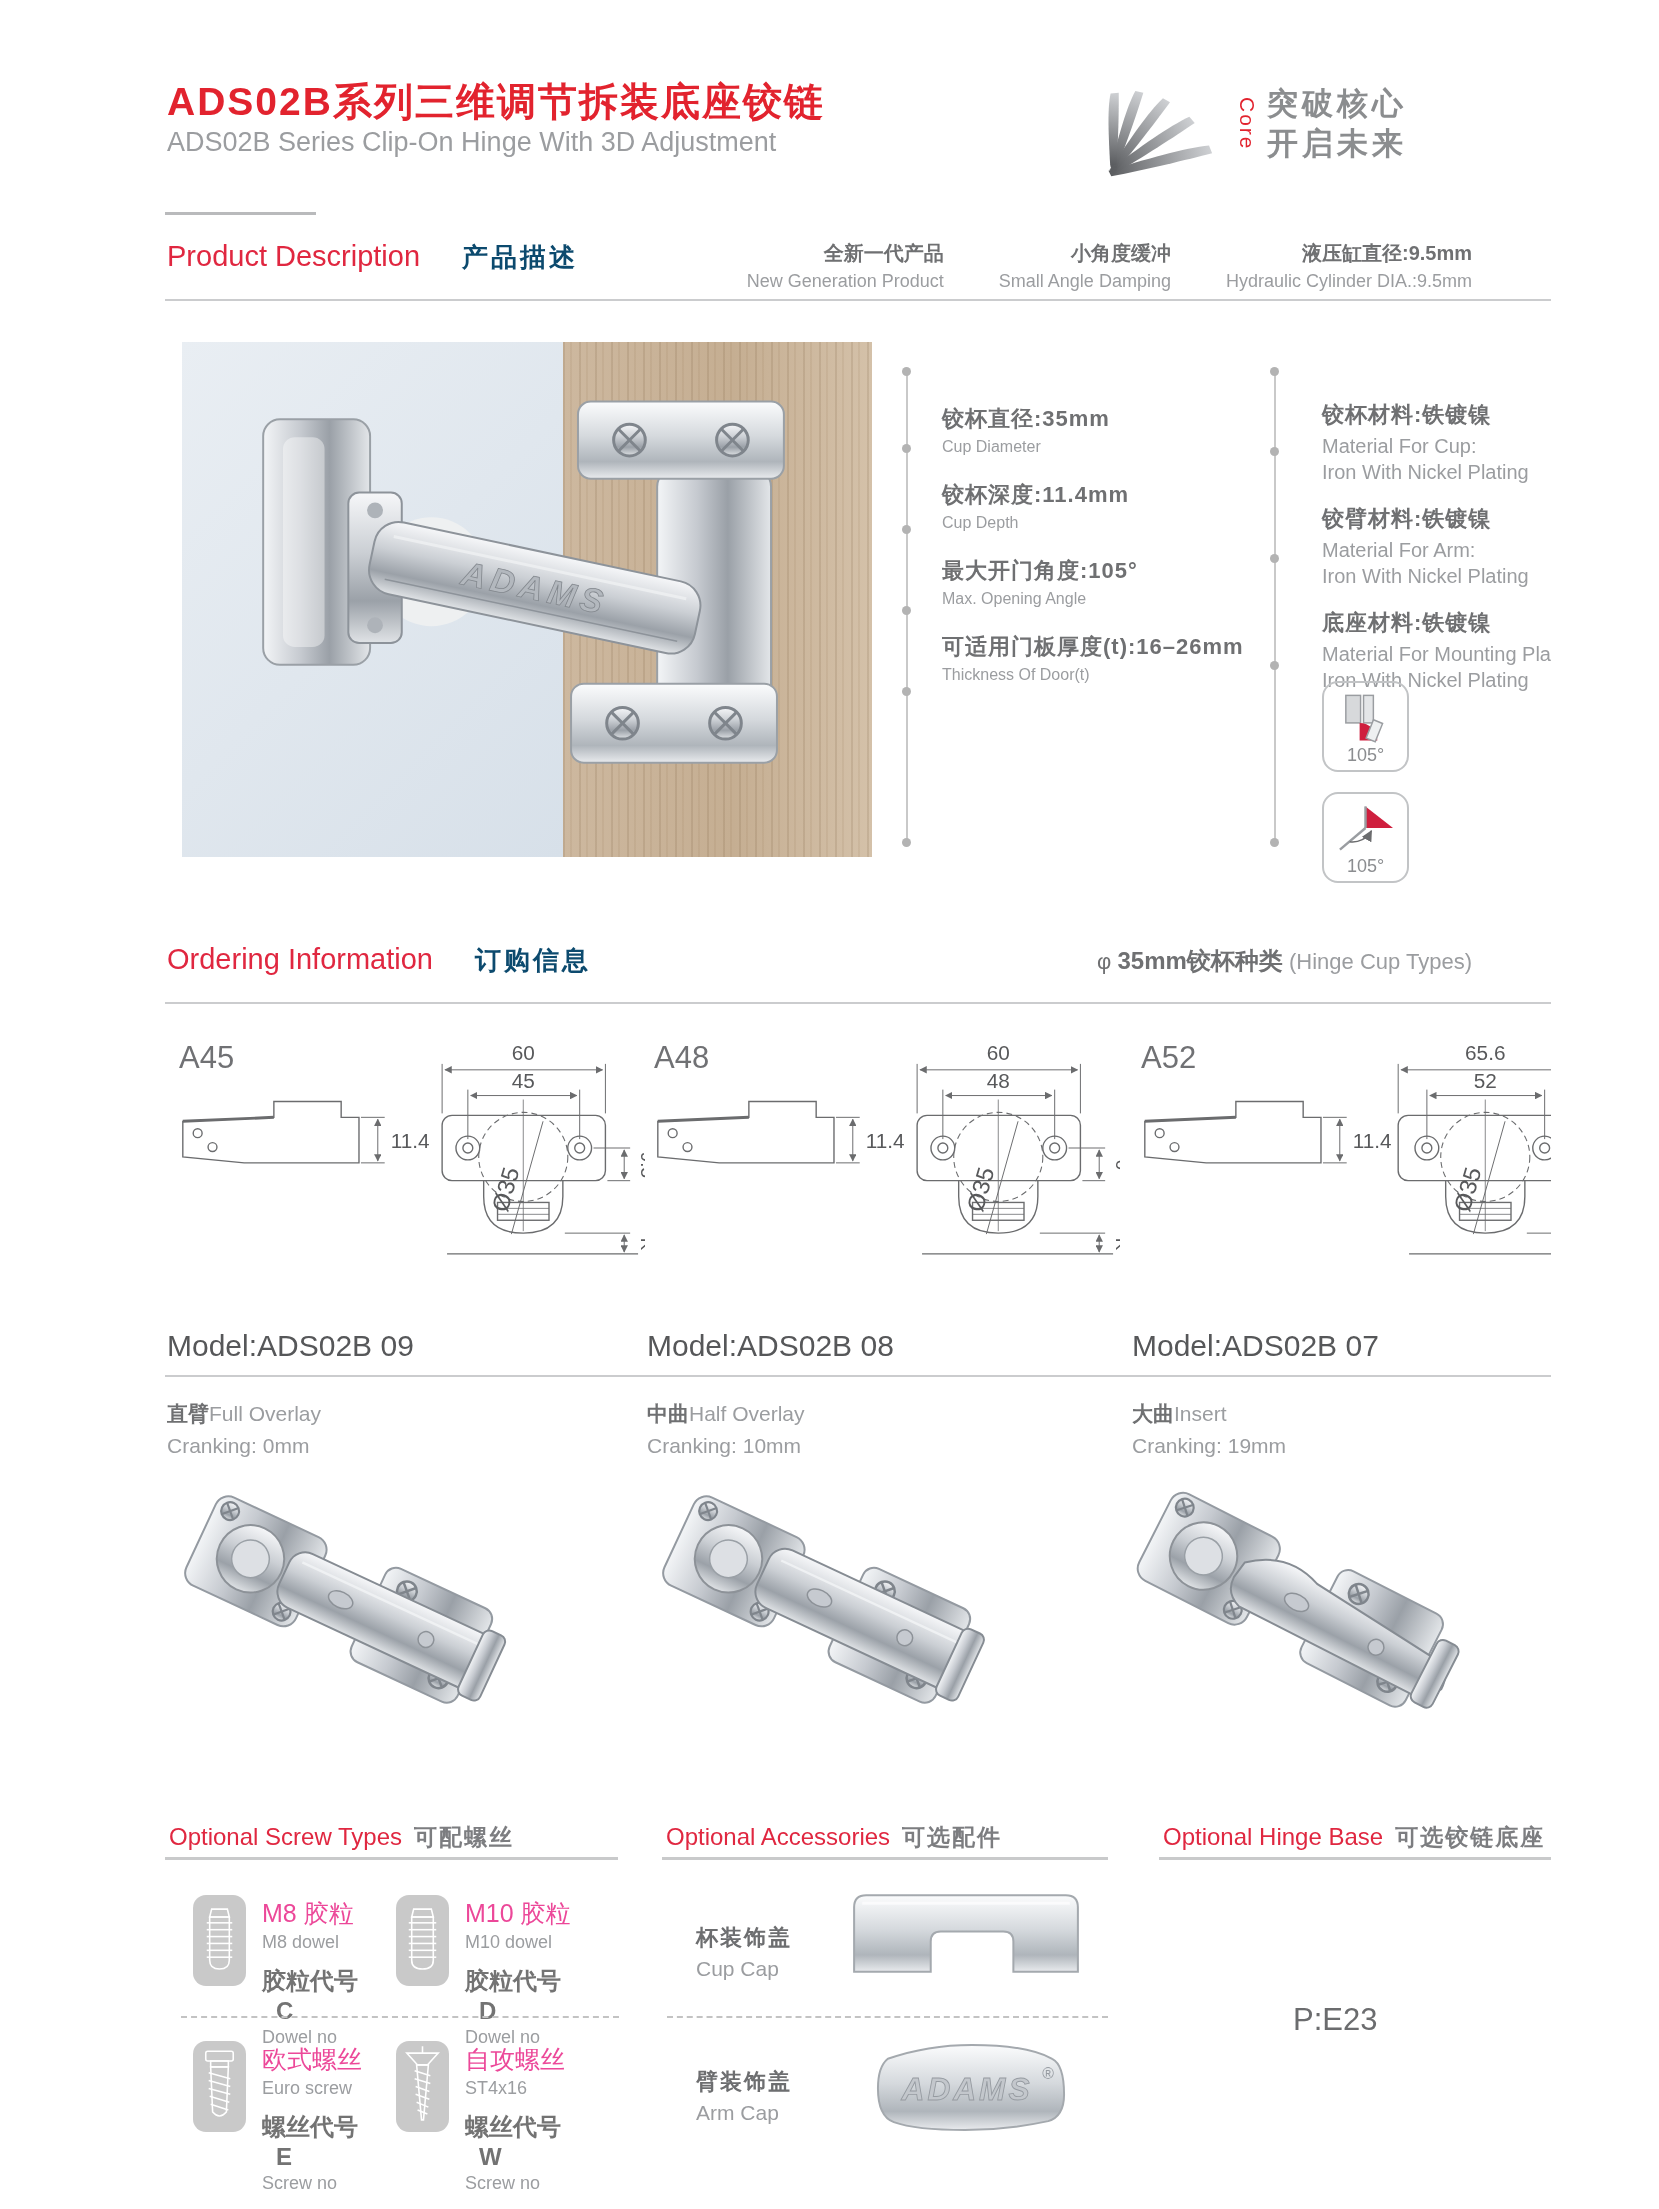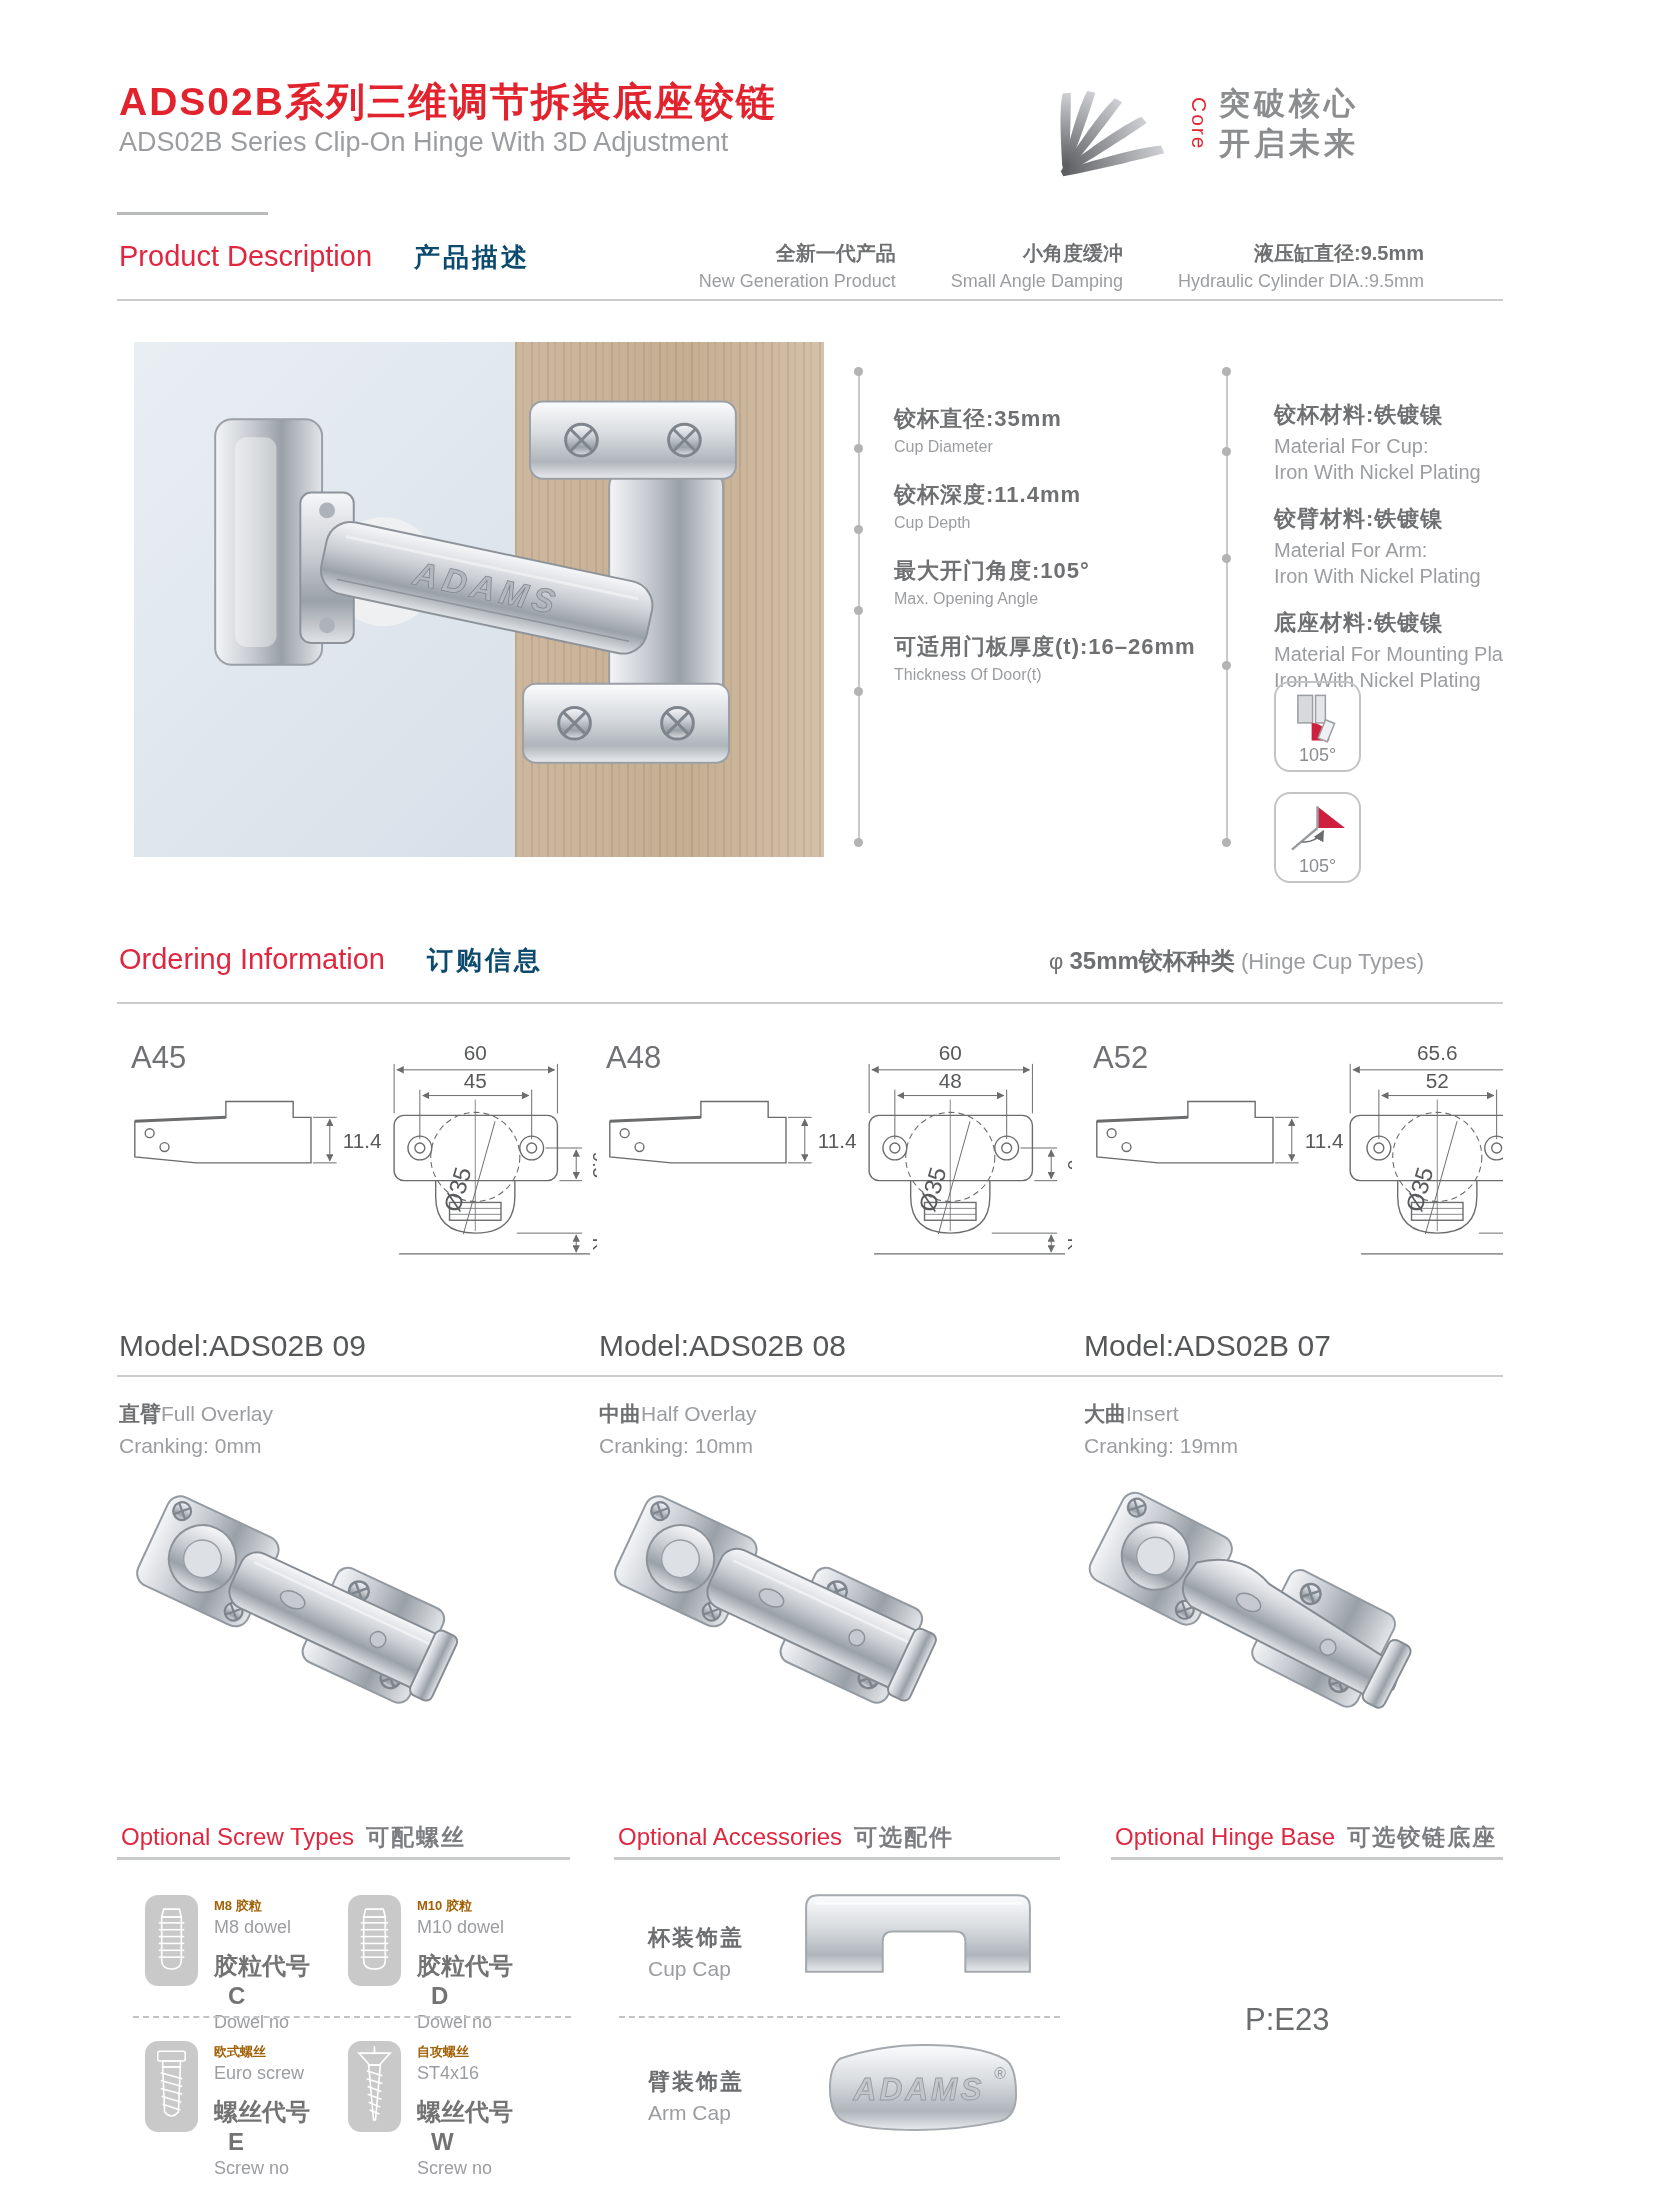--- a/index.html
+++ b/index.html
@@ -1,17 +1,17 @@
 <!DOCTYPE html>
 <html><head>
 <meta charset="utf-8">
 <style>
   html,body{margin:0;padding:0;background:#ffffff;}
   body{font-family:"Liberation Sans", sans-serif; color:#6f7072;}
-  .page{position:relative;width:1503px;height:2210px;background:#ffffff;overflow:hidden;}
+  .page{position:relative;width:1503px;height:2210px;background:#ffffff;overflow:hidden;margin-left:48px;}
   .abs{position:absolute;}
   svg{font-family:inherit;display:block;}
 
   
   .title-zh{position:absolute;top:75px;left:119px;font-size:39px;font-weight:bold;color:#e2232e;letter-spacing:2px;}
   .title-en{position:absolute;top:127px;left:119px;font-size:27px;color:#9b9da0;}
   .sub-underline{position:absolute;top:212px;left:117px;width:151px;height:3px;background:#b9babc;}
   .logo{position:absolute;top:65px;right:79px;width:388px;height:117px;display:flex;align-items:center;}
   .logo-core{writing-mode:vertical-rl;color:#e2232e;font-size:21px;letter-spacing:2px;margin:0 8px 0 2px;}
   .logo-slogan{font-size:31px;font-weight:bold;color:#8b8d8f;letter-spacing:4px;line-height:40px;white-space:nowrap;}
@@ -66,21 +66,21 @@
   .model-photo{position:absolute;top:1463px;}
 
   
   .opt-hdr{position:absolute;top:1822px;font-size:24px;white-space:nowrap;}
   .opt-hdr .en{color:#e02740;}
   .opt-hdr .zh{font-weight:bold;color:#7c7d80;letter-spacing:2px;margin-left:12px;font-size:23px;}
   .opt-rule{position:absolute;top:1857px;height:3px;background:#c9cacb;}
   .screw-item{position:absolute;display:flex;}
   .screw-icon{width:53px;height:91px;background:#c9c9c9;border-radius:13px;flex:none;}
   .screw-txt{margin-left:16px;padding-top:2px;}
-  .screw-txt .zh{font-size:13px;font-weight:bold;color:#a16207;}
+  .screw-txt .zh{font-size:25px;font-weight:normal;color:#ec4899;}
   .screw-txt .en{font-size:18px;color:#9b9da0;margin-top:2px;}
   .screw-txt .code{font-size:24px;font-weight:bold;color:#737373;margin-top:12px;}
   .screw-txt .code .cd{margin-left:14px;}
   .screw-txt .cen{font-size:18px;color:#9b9da0;margin-top:2px;}
   .dashed{position:absolute;border-top:2px dashed #c3c3c3;}
   .acc-lbl .zh{font-size:22px;font-weight:bold;color:#6d6e70;letter-spacing:2px;}
   .acc-lbl .en{font-size:21px;color:#9b9da0;margin-top:4px;}
   .page-ref{position:absolute;top:2002px;left:1245px;font-size:31px;color:#6b6c6e;}
 </style>
 </head>

